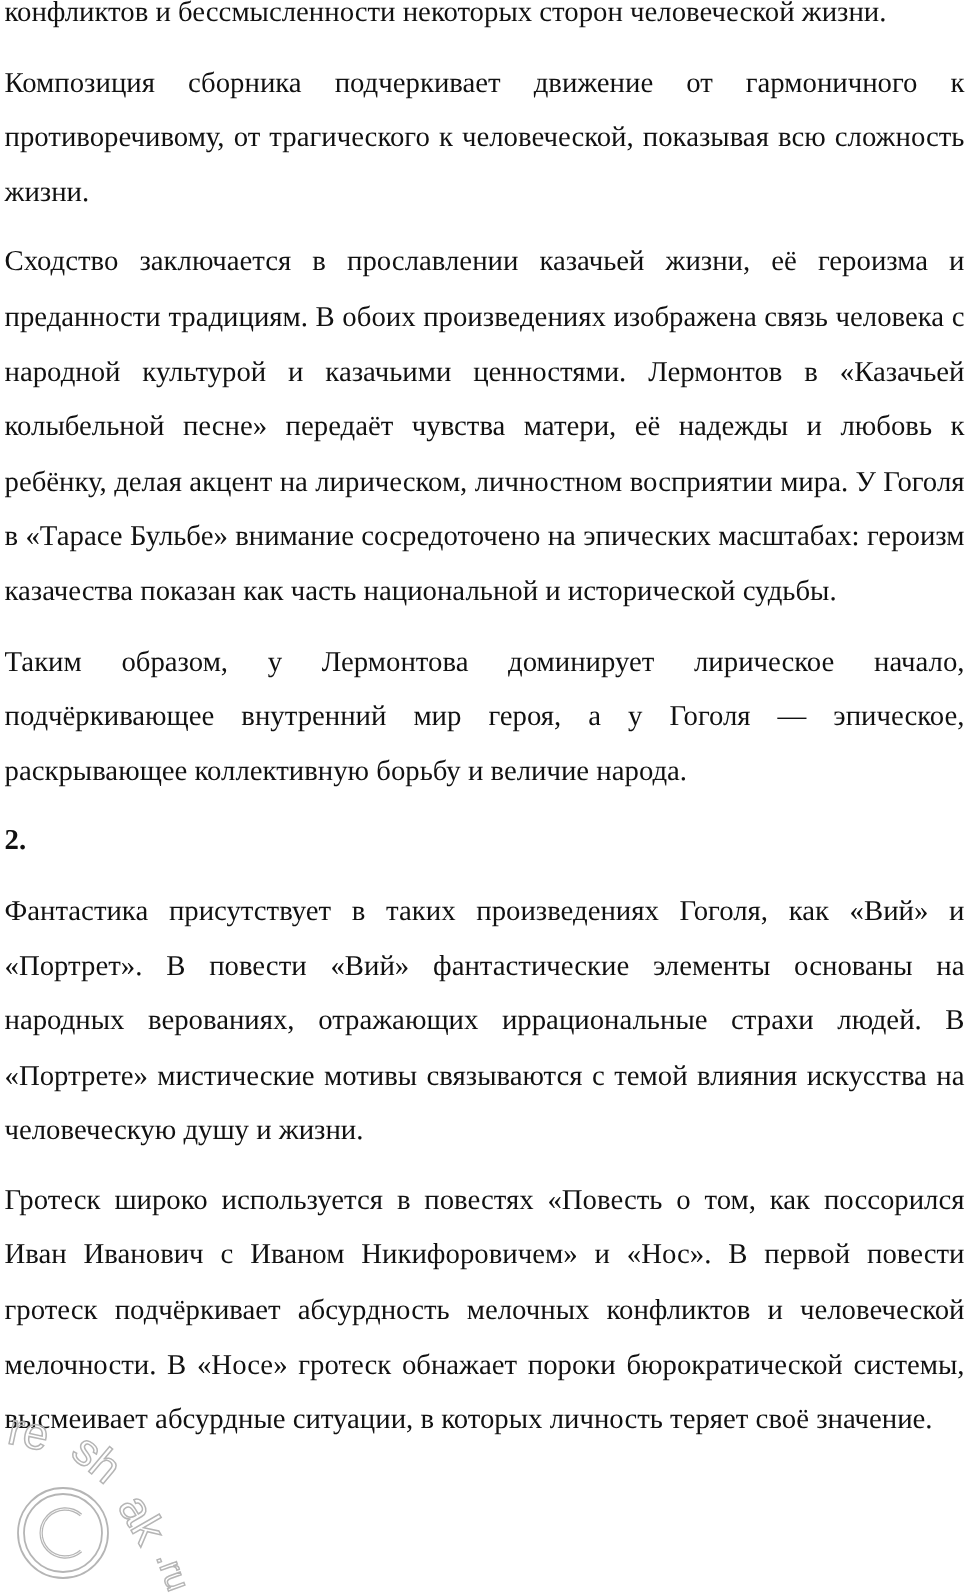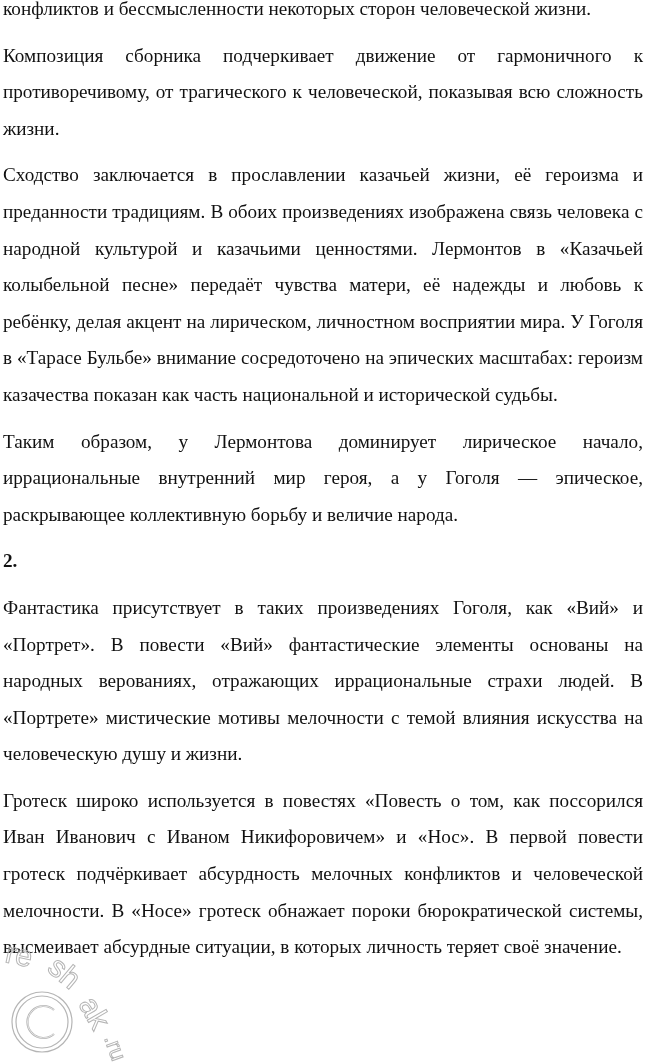--- a/index.html
+++ b/index.html
@@ -41,23 +41,23 @@
       pointer-events: none;
     }
   </style>
 </head>
 <body>
 
 <div class="doc">
   <p>конфликтов и бессмысленности некоторых сторон человеческой жизни.</p>
   <p>Композиция сборника подчеркивает движение от гармоничного к противоречивому, от трагического к человеческой, показывая всю сложность жизни.</p>
   <p>Сходство заключается в прославлении казачьей жизни, её героизма и преданности традициям. В обоих произведениях изображена связь человека с народной культурой и казачьими ценностями. Лермонтов в «Казачьей колыбельной песне» передаёт чувства матери, её надежды и любовь к ребёнку, делая акцент на лирическом, личностном восприятии мира. У Гоголя в «Тарасе Бульбе» внимание сосредоточено на эпических масштабах: героизм казачества показан как часть национальной и исторической судьбы.</p>
-  <p>Таким образом, у Лермонтова доминирует лирическое начало, иррациональные внутренний мир героя, а у Гоголя — эпическое, раскрывающее коллективную борьбу и величие народа.</p>
+  <p>Таким образом, у Лермонтова доминирует лирическое начало, подчёркивающее внутренний мир героя, а у Гоголя — эпическое, раскрывающее коллективную борьбу и величие народа.</p>
   <p class="heading">2.</p>
-  <p>Фантастика присутствует в таких произведениях Гоголя, как «Вий» и «Портрет». В повести «Вий» фантастические элементы основаны на народных верованиях, отражающих иррациональные страхи людей. В «Портрете» мистические мотивы мелочности с темой влияния искусства на человеческую душу и жизни.</p>
+  <p>Фантастика присутствует в таких произведениях Гоголя, как «Вий» и «Портрет». В повести «Вий» фантастические элементы основаны на народных верованиях, отражающих иррациональные страхи людей. В «Портрете» мистические мотивы связываются с темой влияния искусства на человеческую душу и жизни.</p>
   <p>Гротеск широко используется в повестях «Повесть о том, как поссорился Иван Иванович с Иваном Никифоровичем» и «Нос». В первой повести гротеск подчёркивает абсурдность мелочных конфликтов и человеческой мелочности. В «Носе» гротеск обнажает пороки бюрократической системы, высмеивает абсурдные ситуации, в которых личность теряет своё значение.</p>
 </div>
 
 <svg class="watermark" viewBox="0 0 130 134" xmlns="http://www.w3.org/2000/svg">
   <g fill="none" stroke="#b5b5b5" stroke-width="1" font-family="Liberation Sans, sans-serif" font-size="30">
     <text x="4" y="32" transform="rotate(12 4 32)">re</text>
     <text x="46" y="40" transform="rotate(40 46 40)">sh</text>
     <text x="78" y="74" transform="rotate(60 78 74)">ak</text>
     <text x="104" y="108" transform="rotate(70 104 108)" font-size="22">.ru</text>
   </g>

